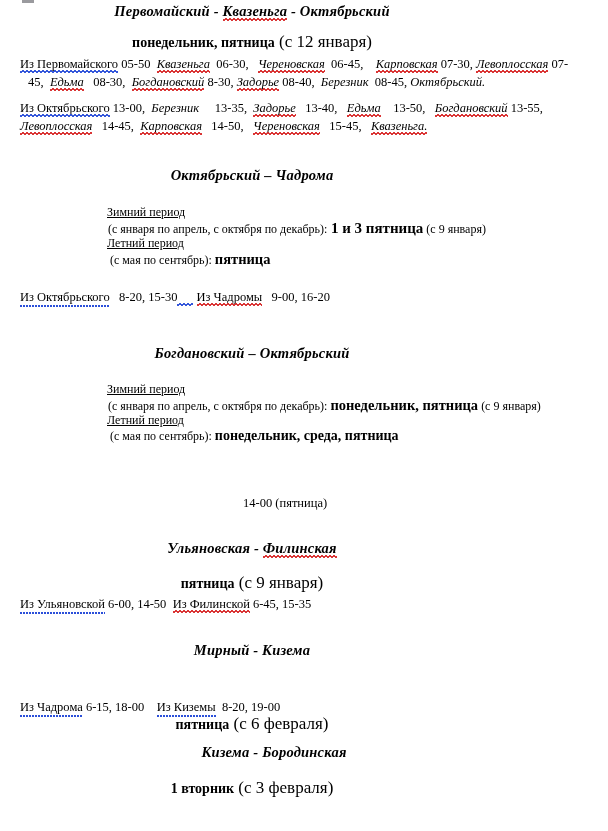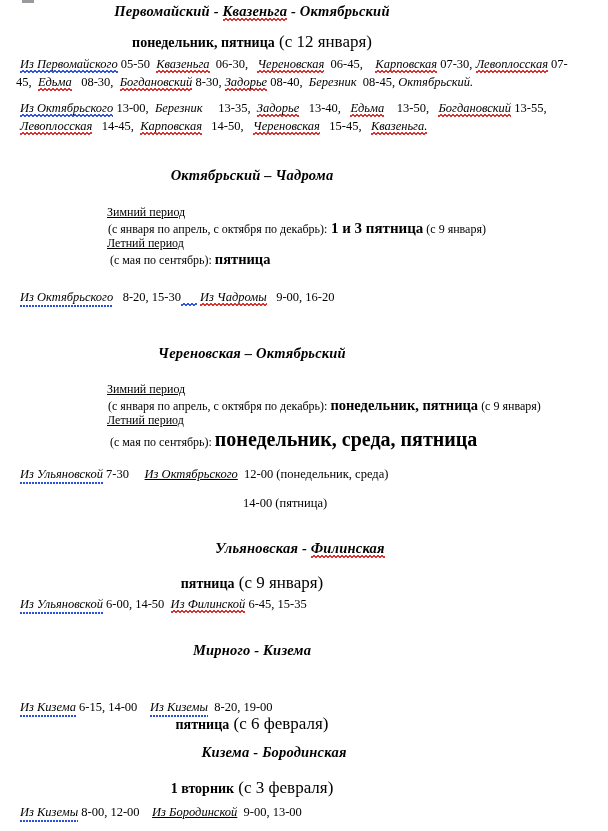--- a/index.html
+++ b/index.html
@@ -66,21 +66,20 @@
     font-size: 12.5px;
   }
   .period-label {
     font-size: 12px;
     text-decoration: underline;
   }
   .period-line {
     font-size: 12px;
   }
   .from {
-    font-style: italic;
     font-size: 12.5px;
     text-decoration: underline;
   }
   .place {
     font-style: italic;
     font-size: 12.5px;
   }
   .times {
     font-size: 12.5px;
     font-style: normal;
@@ -151,21 +150,21 @@
     <span></span><span class="nowrap">Первомайский - <span class="sp">Квазеньга</span> - Октябрьский</span>
   </div>
 
   <div class="centerline" style="top:33px;">
     <span class="day-bold">понедельник, пятница</span><span class="paren">&nbsp;</span><span class="paren">(с 12 января)</span>
   </div>
 
   <div class="line body-text" style="left:20px; top:58px;">
     <span class="from"><span class="gr">Из Первомайского</span></span><span class="times"> 05-50&nbsp; </span><span class="place"><span class="sp">Квазеньга</span></span><span class="times">&nbsp; 06-30,&nbsp;&nbsp; </span><span class="place"><span class="sp">Череновская</span></span><span class="times">&nbsp; 06-45,&nbsp;&nbsp;&nbsp; </span><span class="place"><span class="sp">Карповская</span></span><span class="times"> 07-30, </span><span class="place"><span class="sp">Левоплосская</span></span><span class="times"> 07-</span>
   </div>
-  <div class="line body-text" style="left:16px; top:76px;">
+  <div class="line body-text" style="left:28px; top:76px;">
     <span class="times">45,&nbsp; </span><span class="place"><span class="sp">Едьма</span></span><span class="times">&nbsp;&nbsp; 08-30,&nbsp; </span><span class="place"><span class="sp">Богдановский</span></span><span class="times"> 8-30, </span><span class="place"><span class="sp">Задорье</span></span><span class="times"> 08-40,&nbsp; </span><span class="place">Березник</span><span class="times">&nbsp; 08-45, </span><span class="place">Октябрьский.</span>
   </div>
 
   <div class="line body-text" style="left:20px; top:102px;">
     <span class="from"><span class="gr">Из Октябрьского</span></span><span class="times"> 13-00,&nbsp; </span><span class="place">Березник</span><span class="times">&nbsp;&nbsp;&nbsp;&nbsp; 13-35,&nbsp; </span><span class="place"><span class="sp">Задорье</span></span><span class="times">&nbsp;&nbsp; 13-40,&nbsp;&nbsp; </span><span class="place"><span class="sp">Едьма</span></span><span class="times">&nbsp;&nbsp;&nbsp; 13-50,&nbsp;&nbsp; </span><span class="place"><span class="sp">Богдановский</span></span><span class="times"> 13-55,</span>
   </div>
   <div class="line body-text" style="left:20px; top:120px;">
     <span class="place"><span class="sp">Левоплосская</span></span><span class="times">&nbsp;&nbsp; 14-45,&nbsp; </span><span class="place"><span class="sp">Карповская</span></span><span class="times">&nbsp;&nbsp; 14-50,&nbsp;&nbsp; </span><span class="place"><span class="sp">Череновская</span></span><span class="times">&nbsp;&nbsp; 15-45,&nbsp;&nbsp; </span><span class="place"><span class="sp">Квазеньга.</span></span>
   </div>
 
@@ -177,55 +176,49 @@
   </div>
   <div class="line period-label" style="left:107px; top:237px;">Летний период</div>
   <div class="line period-line" style="left:110px; top:252px;">
     <span>(с мая по сентябрь):</span><span>&nbsp;</span><span class="day-bold" style="font-size:14.5px;">пятница</span>
   </div>
 
   <div class="line body-text" style="left:20px; top:291px;">
     <span class="from"><span class="dotted-blue">Из Октябрьского</span></span><span class="times">&nbsp;&nbsp; </span><span class="times"><span>8-20, 15-30</span></span><span class="gr" style="width:16px;">&nbsp;&nbsp;</span><span class="times">&nbsp;</span><span class="from"><span class="sp">Из Чадромы</span></span><span class="times">&nbsp;&nbsp; </span><span class="times">9-00, 16-20</span>
   </div>
 
-  <div class="centerline route-title" style="top:346px;">Череновская – Октябрьский</div>
+  <div class="centerline route-title" style="top:346px;">Богдановский – Октябрьский</div>
 
   <div class="line period-label" style="left:107px; top:383px;">Зимний период</div>
   <div class="line period-line" style="left:108px; top:398px;">
     <span>(с января по апрель, с октября по декабрь):</span><span>&nbsp;</span><span class="day-bold" style="font-size:14.5px;">понедельник, пятница</span><span>&nbsp;</span><span>(с 9 января)</span>
   </div>
   <div class="line period-label" style="left:107px; top:414px;">Летний период</div>
   <div class="line period-line" style="left:110px; top:429px;">
-    <span>(с мая по сентябрь):</span><span>&nbsp;</span><span class="day-bold" style="font-size:20px;">понедельник, среда, пятница</span>
-  </div>
-
-  <div class="line body-text" style="left:20px; top:468px;">
-    <span class="from"><span class="dotted-blue">Из Ульяновской</span></span><span class="times">&nbsp;</span><span class="times">7-30</span><span class="times">&nbsp;&nbsp;&nbsp;&nbsp; </span><span class="from">Из Октябрьского</span><span class="times">&nbsp; </span><span class="times">12-00 (понедельник, среда)</span>
-  </div>
+    <span>(с мая по сентябрь):</span><span>&nbsp;</span><span class="day-bold" style="font-size:14px;">понедельник, среда, пятница</span>
+  </div>
+
   <div class="line body-text" style="left:243px; top:497px;">14-00 (пятница)</div>
 
-  <div class="centerline route-title" style="top:541px;margin-left:48px;">
+  <div class="centerline route-title" style="top:541px;">
     <span class="nowrap">Ульяновская - <span class="sp">Филинская</span></span>
   </div>
   <div class="centerline" style="top:574px;">
     <span class="day-bold">пятница</span><span class="paren">&nbsp;</span><span class="paren">(с 9 января)</span>
   </div>
   <div class="line body-text" style="left:20px; top:598px;">
     <span class="from"><span class="dotted-blue">Из Ульяновской</span></span><span class="times">&nbsp;</span><span class="times">6-00, 14-50</span><span class="times">&nbsp; </span><span class="from"><span class="sp">Из Филинской</span></span><span class="times">&nbsp;</span><span class="times">6-45, 15-35</span>
   </div>
 
-  <div class="centerline route-title" style="top:643px;">Мирного - Кизема</div>
+  <div class="centerline route-title" style="top:643px;">Мирный - Кизема</div>
   <div class="centerline" style="top:715px;">
     <span class="day-bold">пятница</span><span class="paren">&nbsp;</span><span class="paren">(с 6 февраля)</span>
   </div>
   <div class="line body-text" style="left:20px; top:701px;">
-    <span class="from"><span class="dotted-blue">Из Кизема</span></span><span class="times">&nbsp;</span><span class="times">6-15, 14-00</span><span class="times">&nbsp;&nbsp;&nbsp; </span><span class="from"><span class="dotted-blue">Из Киземы</span></span><span class="times">&nbsp; </span><span class="times">8-20, 19-00</span>
+    <span class="from"><span class="dotted-blue">Из Чадрома</span></span><span class="times">&nbsp;</span><span class="times">6-15, 18-00</span><span class="times">&nbsp;&nbsp;&nbsp; </span><span class="from"><span class="dotted-blue">Из Киземы</span></span><span class="times">&nbsp; </span><span class="times">8-20, 19-00</span>
   </div>
 
   <div class="centerline route-title" style="top:745px;margin-left:22px;">Кизема - Бородинская</div>
   <div class="centerline" style="top:779px;">
     <span class="day-bold">1 вторник</span><span class="paren">&nbsp;</span><span class="paren">(с 3 февраля)</span>
   </div>
-  <div class="line body-text" style="left:20px; top:806px;">
-    <span class="from"><span class="dotted-blue">Из Киземы</span></span><span class="times">&nbsp;</span><span class="times">8-00, 12-00</span><span class="times">&nbsp;&nbsp;&nbsp; </span><span class="from">Из Бородинской</span><span class="times">&nbsp; </span><span class="times">9-00, 13-00</span>
-  </div>
 
 </div>
 
 </body></html>

